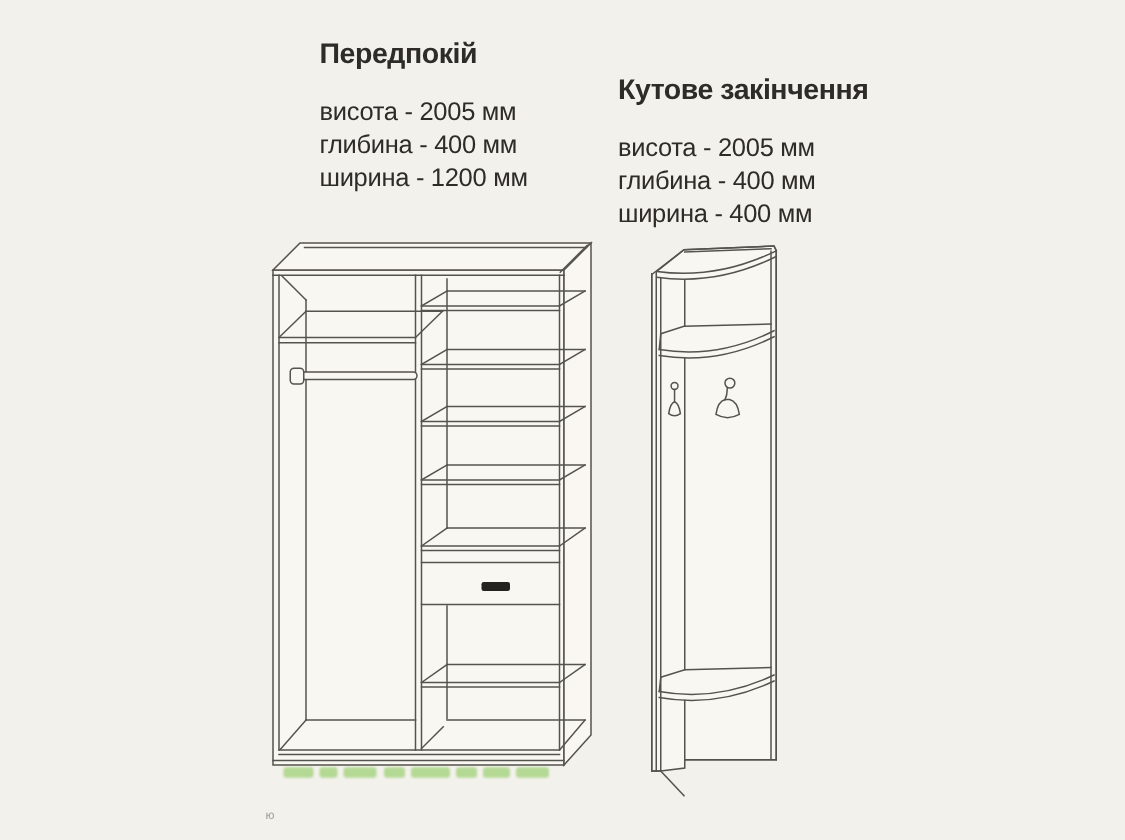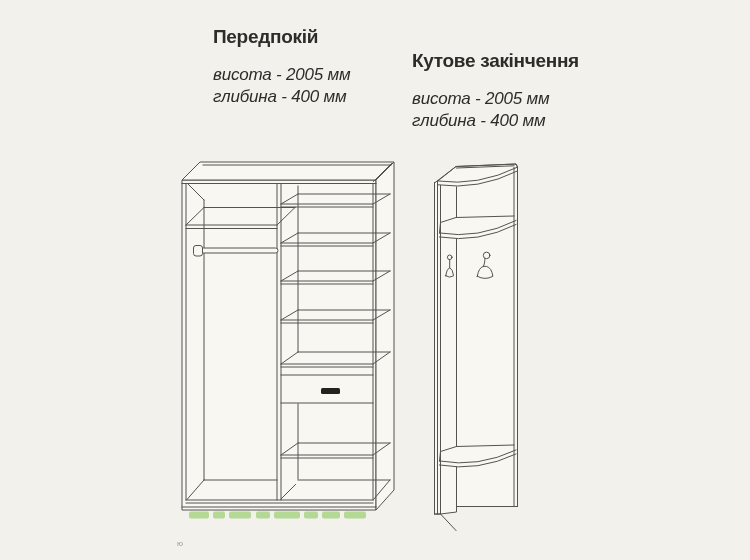--- a/index.html
+++ b/index.html
@@ -12,21 +12,21 @@
     font-family:"Liberation Sans", sans-serif;
     color:var(--text);
     position:relative;
   }
   .stage{position:absolute;inset:0;width:750px;height:560px;}
   .spec-block{position:absolute;}
   .spec-block .title{
     font-size:19px;font-weight:700;letter-spacing:-0.3px;
     line-height:21px;margin:0;color:var(--text);
   }
-  .spec-block .lines{margin-top:17px;font-size:17px;letter-spacing:-0.2px;line-height:22px;font-style:italic;}
+  .spec-block .lines{margin-top:17px;font-size:17px;letter-spacing:-0.2px;line-height:22px;}
   #block-hallway{left:213px;top:26px;}
   #block-corner{left:412px;top:50px;}
   svg .ln{stroke:var(--line);stroke-width:1;fill:none;stroke-linecap:square;}
   svg .face{fill:var(--face);stroke:var(--line);stroke-width:1;}
   svg .dark{fill:#23221e;stroke:none;}
   svg .wm{fill:var(--wm,#76c13e);opacity:.5;}
   .watermark-g{filter:blur(.6px);}
   .footnote{
     position:absolute;left:177px;top:539px;font-size:8px;color:#8d8a81;opacity:.8;
   }
@@ -188,25 +188,27 @@
         <path d="M477.3,276.3 Q478.6,267.6 483.4,266.4 L486.4,266.4 Q491.6,267.6 492.9,276.3 Q485,280.6 477.3,276.3 Z"></path>
       </g>
     </g>
   </svg>
 
   <div class="spec-block" id="block-hallway">
     <h2 class="title">Передпокій</h2>
     <div class="lines">
       <div>висота - 2005 мм</div>
       <div>глибина - 400 мм</div>
+      <div>ширина - 1200 мм</div>
     </div>
   </div>
 
   <div class="spec-block" id="block-corner">
     <h2 class="title">Кутове закінчення</h2>
     <div class="lines">
       <div>висота - 2005 мм</div>
       <div>глибина - 400 мм</div>
+      <div>ширина - 400 мм</div>
     </div>
   </div>
 
   <div class="footnote">ю</div>
 </div>
 
 </body></html>

